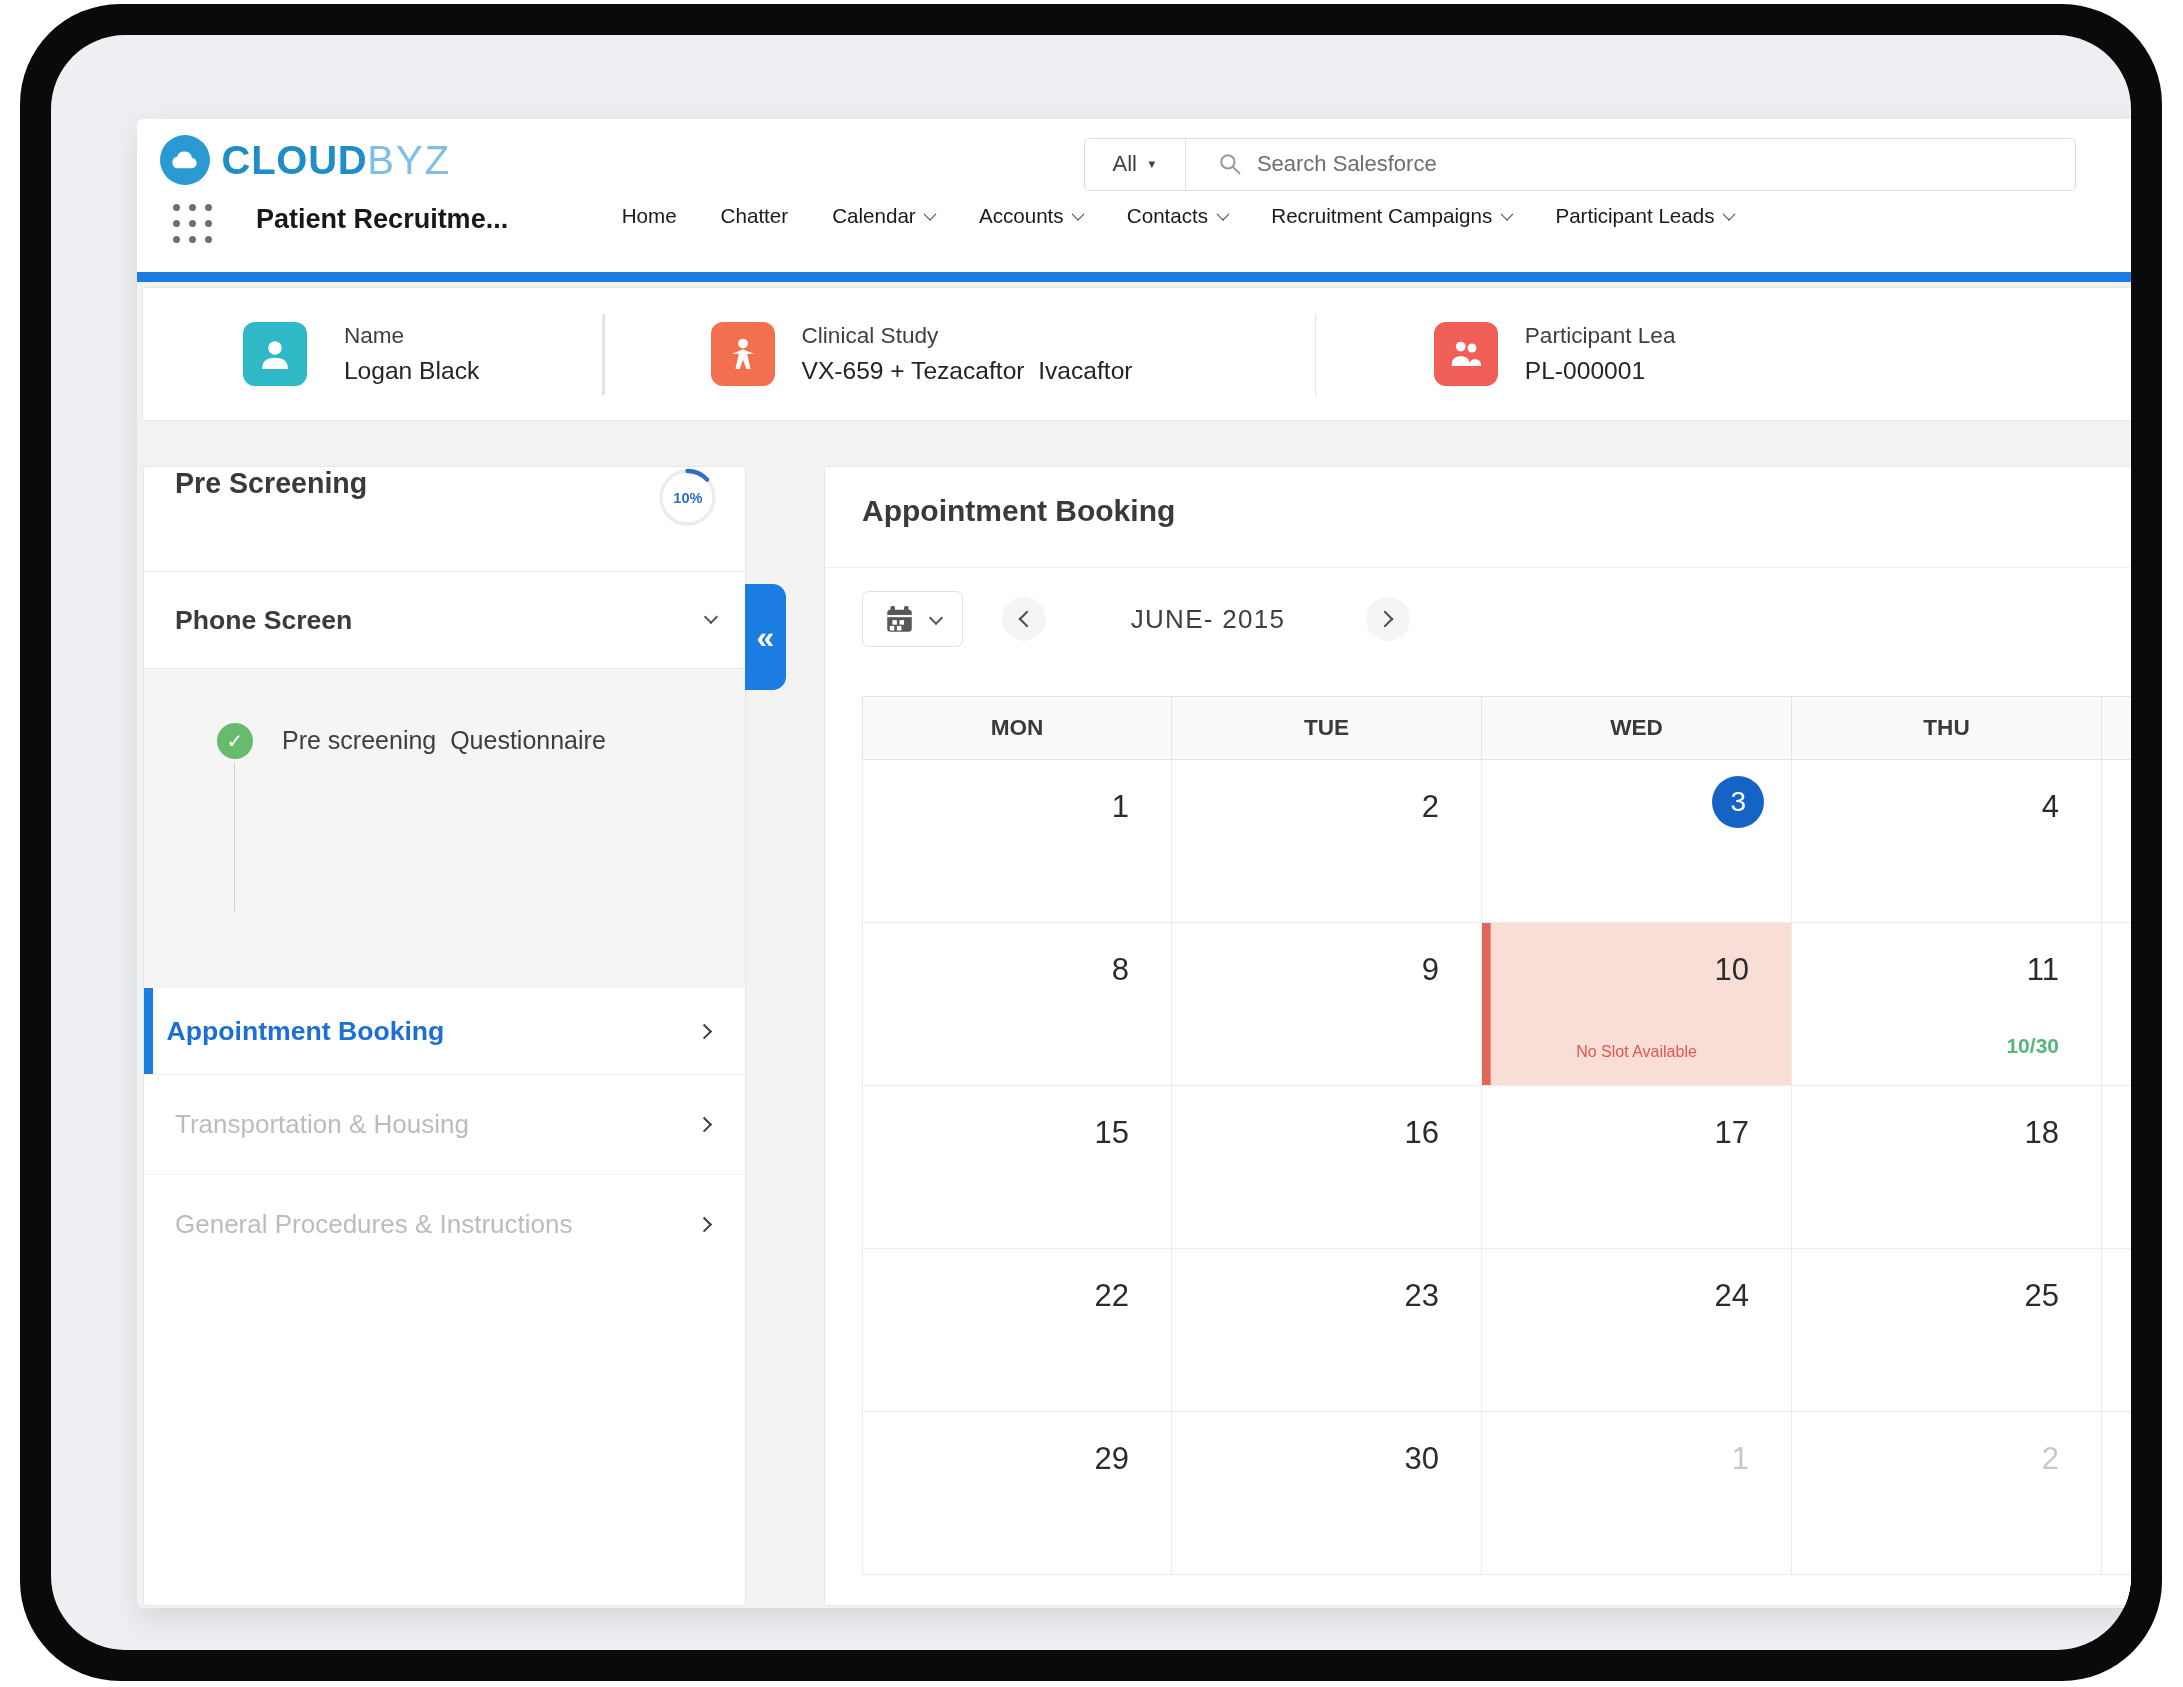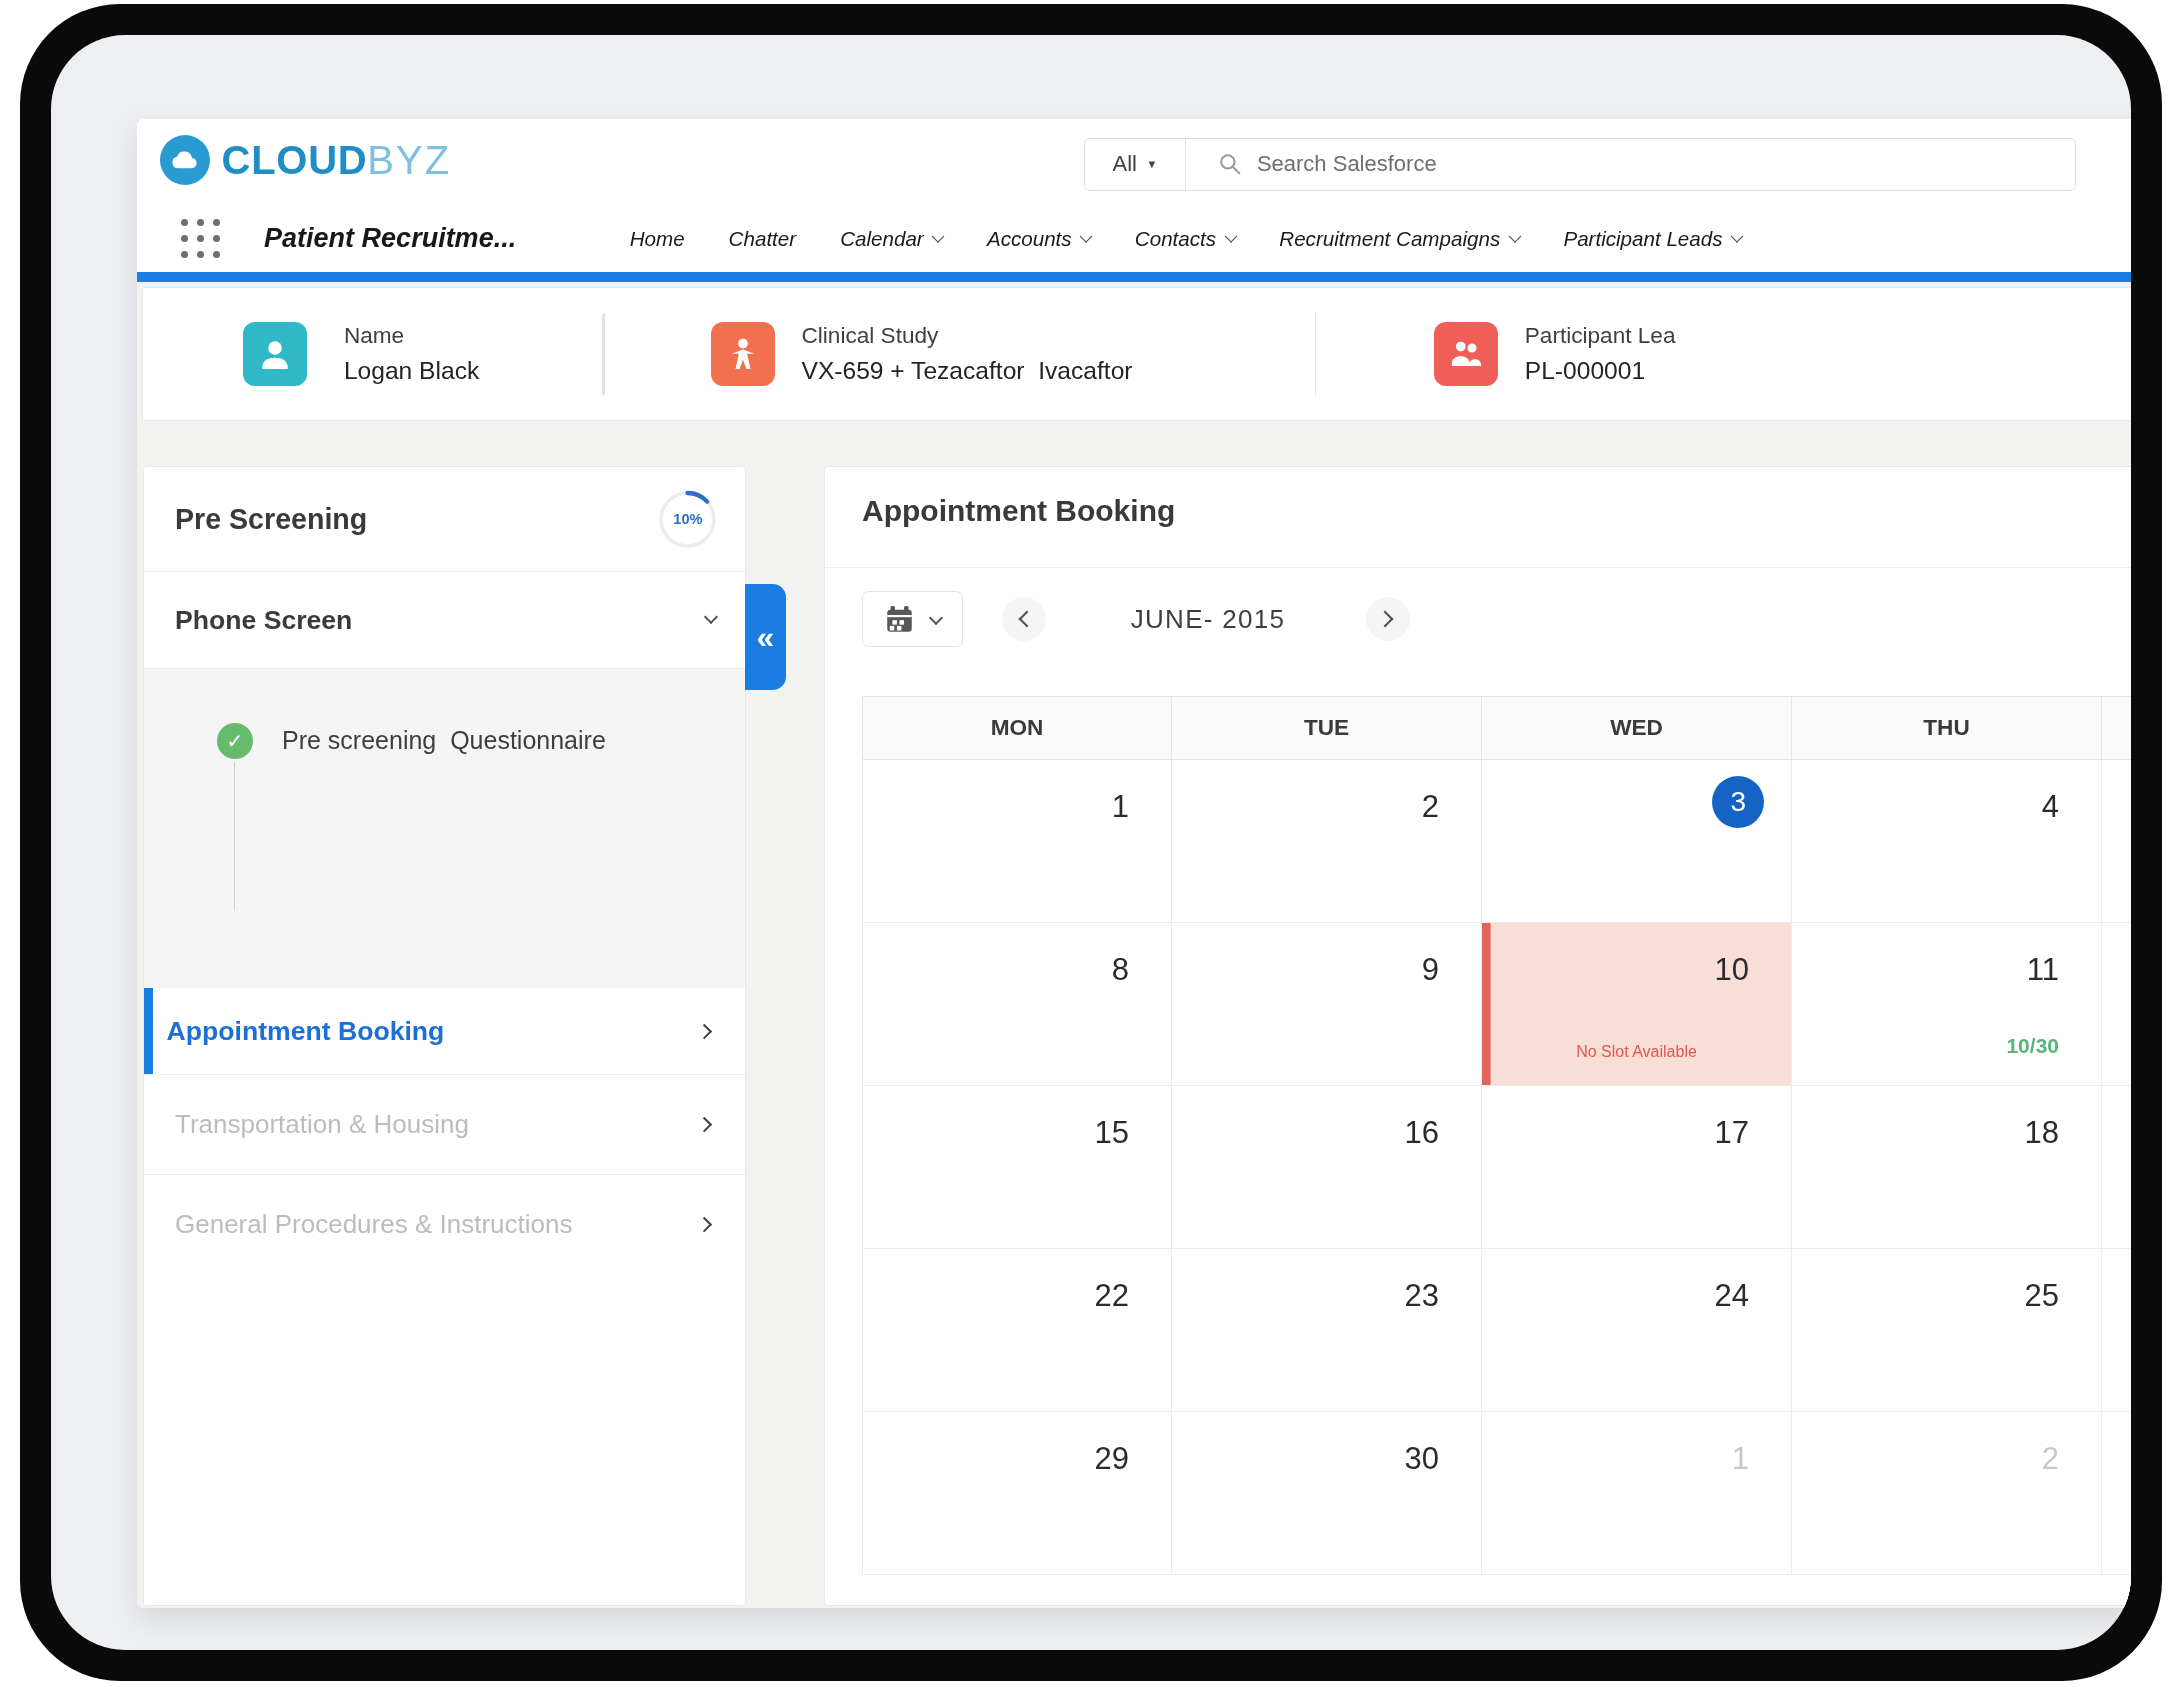--- a/index.html
+++ b/index.html
@@ -30,22 +30,22 @@
             display:flex; align-items:center; }
   .scope { width:101px; height:100%; display:flex; align-items:center; justify-content:center;
            gap:9.3px; font-size:22px; color:#3f3f3f; border-right:1.3px solid #e3e3e3; cursor:pointer; }
   .scope .tri { font-size:11.3px; color:#444; }
   .mag { margin:0 13.3px 0 31px; display:flex; }
   .search input { flex:1; border:none; outline:none; font-size:22px; color:#3f3f3f;
                   font-family:inherit; background:transparent; }
   .search input::placeholder { color:#6f6e6c; }
 
   
-  .navbar { position:absolute; left:8px; top:85px; width:100%; height:69px;
-            display:flex; align-items:center; background:#fff;font-style:italic; }
+  .navbar { position:absolute; left:0; top:85px; width:100%; height:69px;
+            display:flex; align-items:flex-start; background:#fff; }
   .waffle { margin-left:36px; display:grid; grid-template-columns:repeat(3,7.3px);
             grid-gap:8.6px; cursor:pointer; }
   .waffle i { width:7.3px; height:7.3px; border-radius:50%; background:#6f6f6f; }
   .appname { margin-left:44px; font-size:27px; font-weight:600; color:#181818; width:339px; }
   .navlist { display:flex; align-items:center; list-style:none; column-gap:44px; margin-left:26.6px; }
   .navlist li { display:flex; align-items:center; font-size:20.6px; color:#1a1a1a; cursor:pointer; white-space:nowrap; }
   .blue-underline { position:absolute; left:0; top:153px; width:100%; height:10px; background:#1b7de2; }
 
   .content-bg { position:absolute; left:0; top:163px; width:100%; bottom:0; background:#f2f2f1; }
 
@@ -68,21 +68,21 @@
   .rfield.f3 { padding-left:118px; flex:1; }
   .rdivider { width:1.3px; height:81px; background:#e2e2e2; align-self:center; }
   .ricon { width:64px; height:64px; border-radius:12px; display:flex; align-items:center;
            justify-content:center; margin-right:26.6px; flex:none; }
   .rtext .rlabel { font-size:22.6px; color:#413f3d; margin-bottom:8px; }
   .rtext .rvalue { font-size:24.6px; color:#242424; white-space:pre; }
 
   
   .sidebar { position:absolute; left:6px; top:347px; width:603px; height:1140px;
              background:#fff; border:0.7px solid #e7e7e7; border-radius:3.3px; }
-  .sb-head { height:105px; display:flex; align-items:center; justify-content:space-between;
+  .sb-head { height:105px; display:flex; justify-content:space-between;
              padding:0 26.6px 0 31px; border-bottom:1.3px solid #ececec; }
   .sb-title { font-size:28.6px; font-weight:700; color:#3a3a3a; }
   .ring { position:relative; width:61px; height:61px; }
   .ring span { position:absolute; inset:0; display:flex; align-items:center; justify-content:center;
                font-size:14.6px; font-weight:700; color:#2e6fc4; }
   .sb-phone { height:96px; display:flex; align-items:center; justify-content:space-between;
               padding:0 29px 0 31px; cursor:pointer; }
   .sb-phone .lbl { font-size:26.6px; font-weight:600; color:#3b3b3b; }
 
   .collapse-tab { position:absolute; right:-41px; top:117px; width:41px; height:106px;

